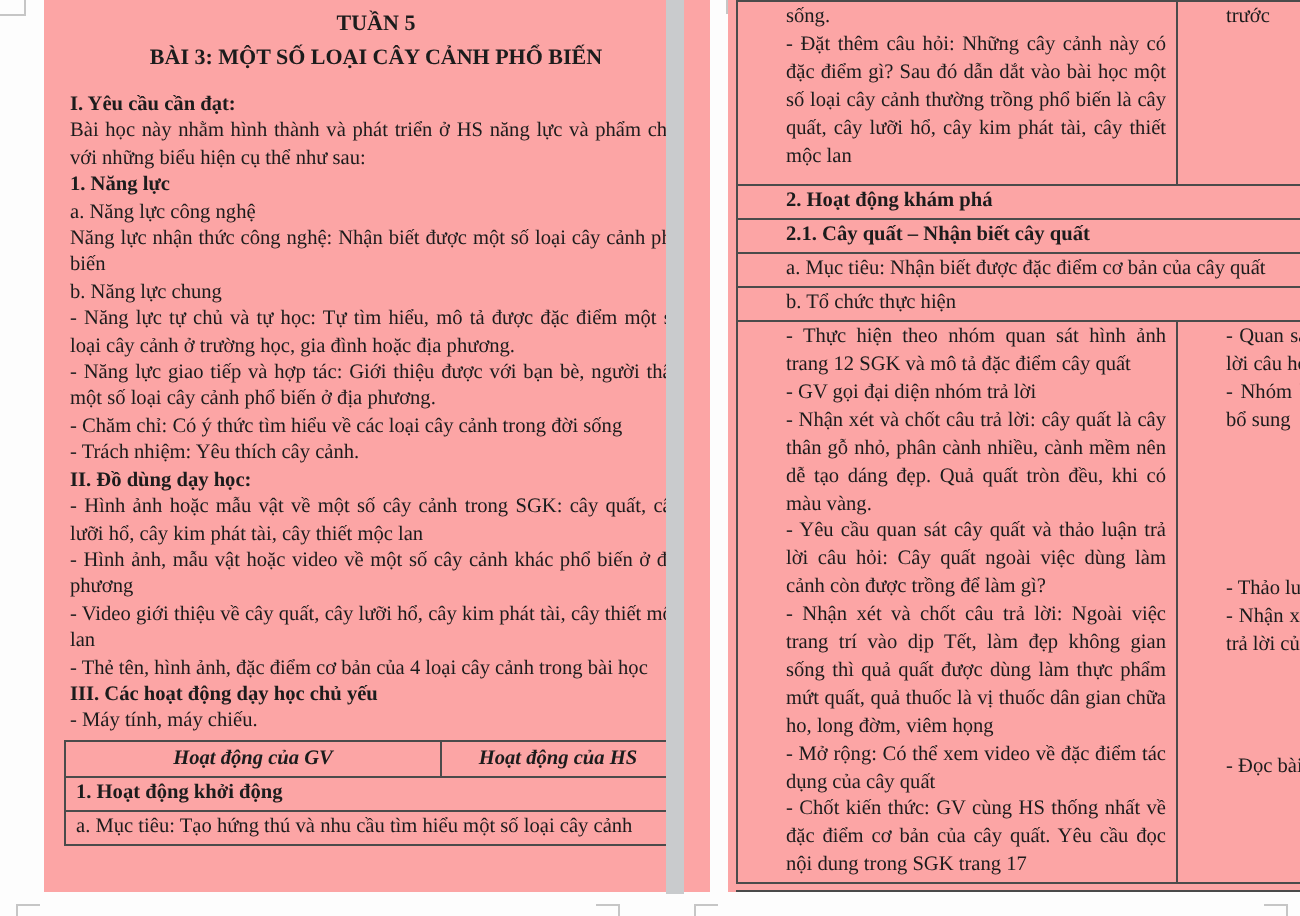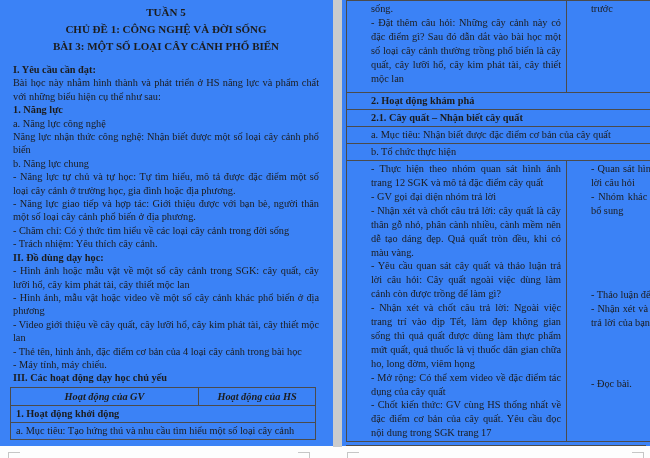--- a/index.html
+++ b/index.html
@@ -5,21 +5,21 @@
   html,body{margin:0;padding:0;}
   body{
     width:650px;height:458px;overflow:hidden;
     background:#ffffff;
     font-family:"Liberation Serif","DejaVu Serif",serif;
     color:#1c1c1c;
     -webkit-font-smoothing:antialiased;
   }
   .viewport{position:relative;width:650px;height:458px;background:#fdfdfd;overflow:hidden;}
   .gutter{position:absolute;left:333px;top:0;width:9px;height:447px;background:#c9cbcd;}
-  .page{position:absolute;top:0;background:#3b82f6;overflow:hidden;}
+  .page{position:absolute;top:0;background:#fca5a5;overflow:hidden;margin-left:22px;}
   .page-left{left:0;width:333px;height:446px;}
   .page-right{left:342px;width:308px;height:446px;}
 
   
   .mark{position:absolute;}
   .mark-tl{left:0;top:0;width:12px;height:7px;border-right:1px solid #c6c6c6;border-bottom:1px solid #c6c6c6;}
   .mark-tr{left:645px;top:0;width:5px;height:7px;border-left:1px solid #c6c6c6;border-bottom:1px solid #c6c6c6;}
   .mark-t2{left:363px;top:0;width:1px;height:7px;border-left:1px solid #c6c6c6;}
   .mark-b1{left:8px;top:452px;width:11px;height:6px;border-left:1px solid #c6c6c6;border-top:1px solid #c6c6c6;}
   .mark-b2{left:298px;top:452px;width:11px;height:6px;border-right:1px solid #c6c6c6;border-top:1px solid #c6c6c6;}
@@ -58,41 +58,40 @@
 <div class="viewport">
 
   <div class="mark mark-tl"></div>
   <div class="mark mark-t2"></div>
   <div class="mark mark-tr"></div>
 
   <div class="page page-left">
     <div class="lp-content">
       <div class="title-block">
         <div class="doc-title">TUẦN 5</div>
-        <div class="doc-title">CHỦ ĐỀ 1: CÔNG NGHỆ VÀ ĐỜI SỐNG</div>
         <div class="doc-title">BÀI 3: MỘT SỐ LOẠI CÂY CẢNH PHỔ BIẾN</div>
       </div>
 
       <p class="para bold">I. Yêu cầu cần đạt:</p>
       <p class="para">Bài học này nhằm hình thành và phát triển ở HS năng lực và phẩm chất với những biểu hiện cụ thể như sau:</p>
       <p class="para bold">1. Năng lực</p>
       <p class="para">a. Năng lực công nghệ</p>
       <p class="para">Năng lực nhận thức công nghệ: Nhận biết được một số loại cây cảnh phổ biến</p>
       <p class="para">b. Năng lực chung</p>
       <p class="para">- Năng lực tự chủ và tự học: Tự tìm hiểu, mô tả được đặc điểm một số loại cây cảnh ở trường học, gia đình hoặc địa phương.</p>
       <p class="para">- Năng lực giao tiếp và hợp tác: Giới thiệu được với bạn bè, người thân một số loại cây cảnh phổ biến ở địa phương.</p>
       <p class="para">- Chăm chỉ: Có ý thức tìm hiểu về các loại cây cảnh trong đời sống</p>
       <p class="para">- Trách nhiệm: Yêu thích cây cảnh.</p>
       <p class="para bold">II. Đồ dùng dạy học:</p>
       <p class="para">- Hình ảnh hoặc mẫu vật về một số cây cảnh trong SGK: cây quất, cây lưỡi hổ, cây kim phát tài, cây thiết mộc lan</p>
       <p class="para">- Hình ảnh, mẫu vật hoặc video về một số cây cảnh khác phổ biến ở địa phương</p>
       <p class="para">- Video giới thiệu về cây quất, cây lưỡi hổ, cây kim phát tài, cây thiết mộc lan</p>
       <p class="para">- Thẻ tên, hình ảnh, đặc điểm cơ bản của 4 loại cây cảnh trong bài học</p>
+      <p class="para bold">III. Các hoạt động dạy học chủ yếu</p>
       <p class="para">- Máy tính, máy chiếu.</p>
-      <p class="para bold">III. Các hoạt động dạy học chủ yếu</p>
 
       <table class="tbl-left">
         <tbody>
             <tr>
           <th class="c1">Hoạt động của GV</th>
           <th class="c2">Hoạt động của HS</th>
         </tr>
         <tr>
           <td colspan="2" class="bold">1. Hoạt động khởi động</td>
         </tr>

